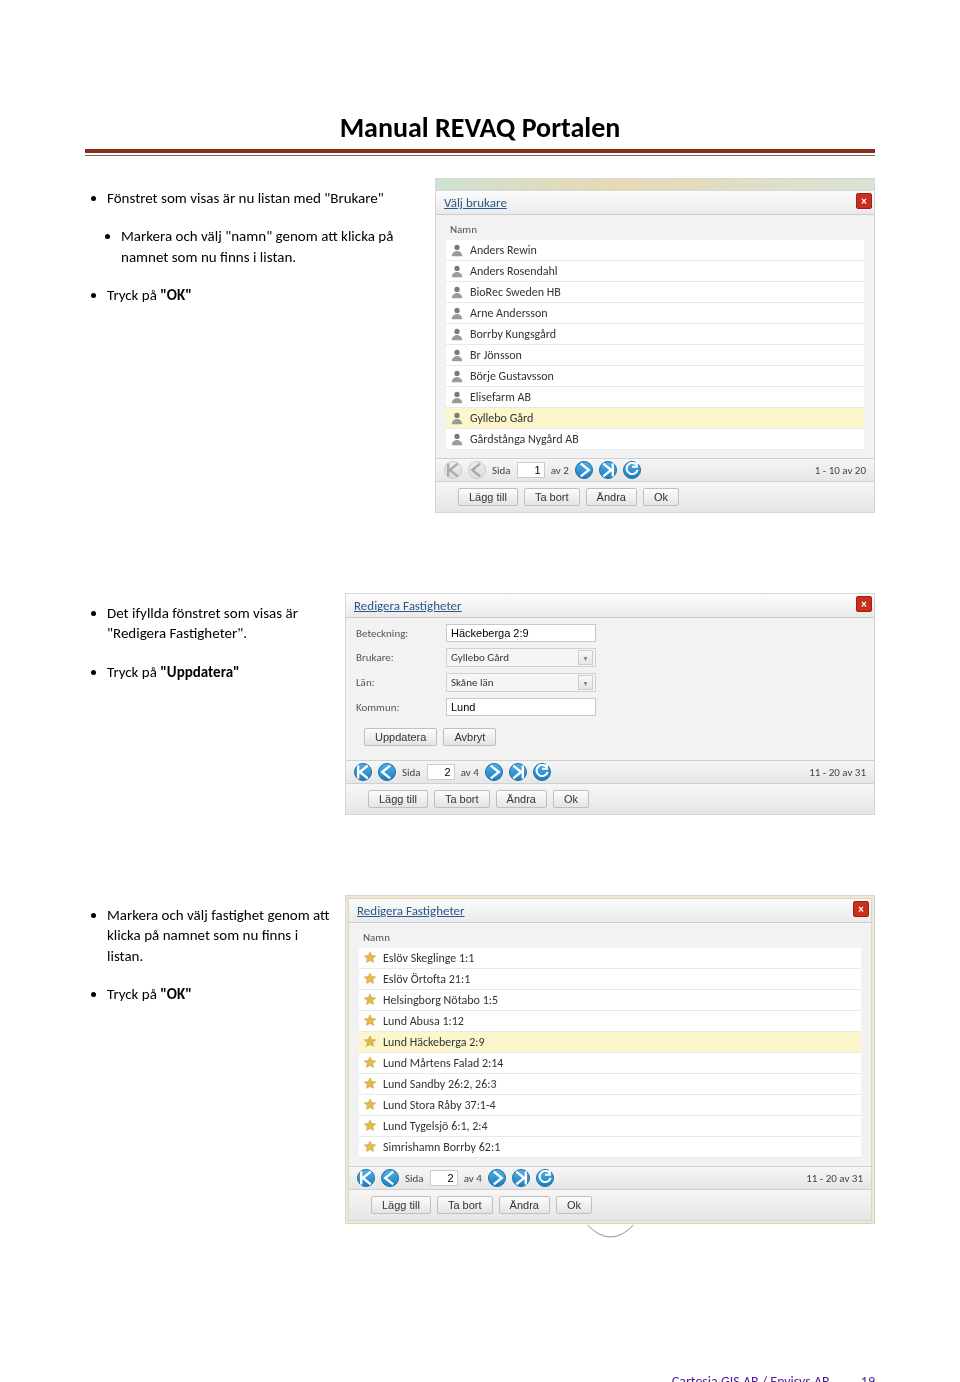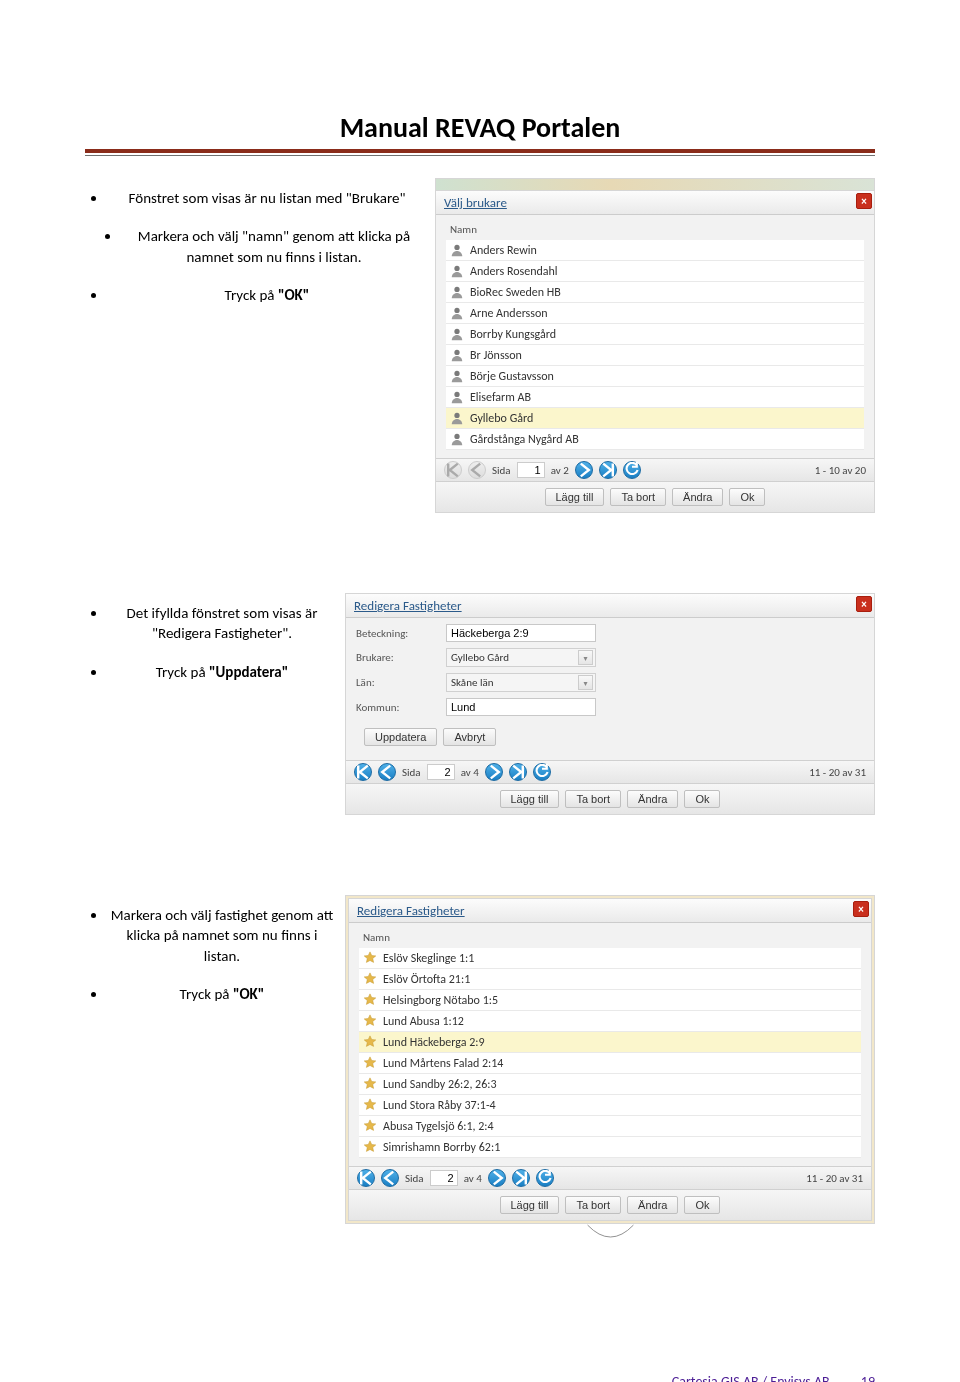--- a/index.html
+++ b/index.html
@@ -30,21 +30,20 @@
   }
   .content-row {
     display: flex;
     align-items: flex-start;
     margin-bottom: 30px;
   }
   .bullet-column {
     flex: 0 0 350px;
     padding-top: 10px;
     padding-right: 8px;
-    text-align: center;
   }
   .bullet-column ul {
     list-style: disc;
     margin: 0 0 0 22px;
     padding: 0;
   }
   .bullet-column li {
     margin-bottom: 18px;
     font-size: 15px;
     line-height: 1.35;
@@ -126,24 +125,23 @@
     text-align: right;
     border: 1px solid #ccc;
     font-size: 11px;
     padding: 1px 3px;
     background: #fff;
   }
   .pager .info { margin-left: auto; }
   .btn-row {
     display: flex;
     gap: 6px;
-    padding: 6px 0;
+    padding: 6px 22px;
     background: linear-gradient(#f6f6f6,#e6e6e6);
     border-top: 1px solid #d0d0d0;
-    justify-content: center;
   }
   .btn {
     background: linear-gradient(#fcfcfc,#e4e4e4);
     border: 1px solid #bfbfbf;
     border-radius: 2px;
     padding: 2px 10px;
     font-size: 11px;
     color: #333;
   }
   .form-row {
@@ -547,21 +545,21 @@
                     </svg>
                   </span>
                   <span class="label">Lund Stora Råby 37:1-4</span>
                 </div>
                 <div class="list-row">
                   <span class="icon">
                     <svg viewBox="0 0 16 16">
                       <path d="M8 1l2 4.2 4.6.4-3.5 3 1 4.4L8 10.8 3.9 13l1-4.4L1.4 5.6 6 5.2z" fill="#e6b84a" stroke="#c69a2f" stroke-width="0.6"></path>
                     </svg>
                   </span>
-                  <span class="label">Abusa Tygelsjö 6:1, 2:4</span>
+                  <span class="label">Lund Tygelsjö 6:1, 2:4</span>
                 </div>
                 <div class="list-row">
                   <span class="icon">
                     <svg viewBox="0 0 16 16">
                       <path d="M8 1l2 4.2 4.6.4-3.5 3 1 4.4L8 10.8 3.9 13l1-4.4L1.4 5.6 6 5.2z" fill="#e6b84a" stroke="#c69a2f" stroke-width="0.6"></path>
                     </svg>
                   </span>
                   <span class="label">Simrishamn Borrby 62:1</span>
                 </div>
               </div>

